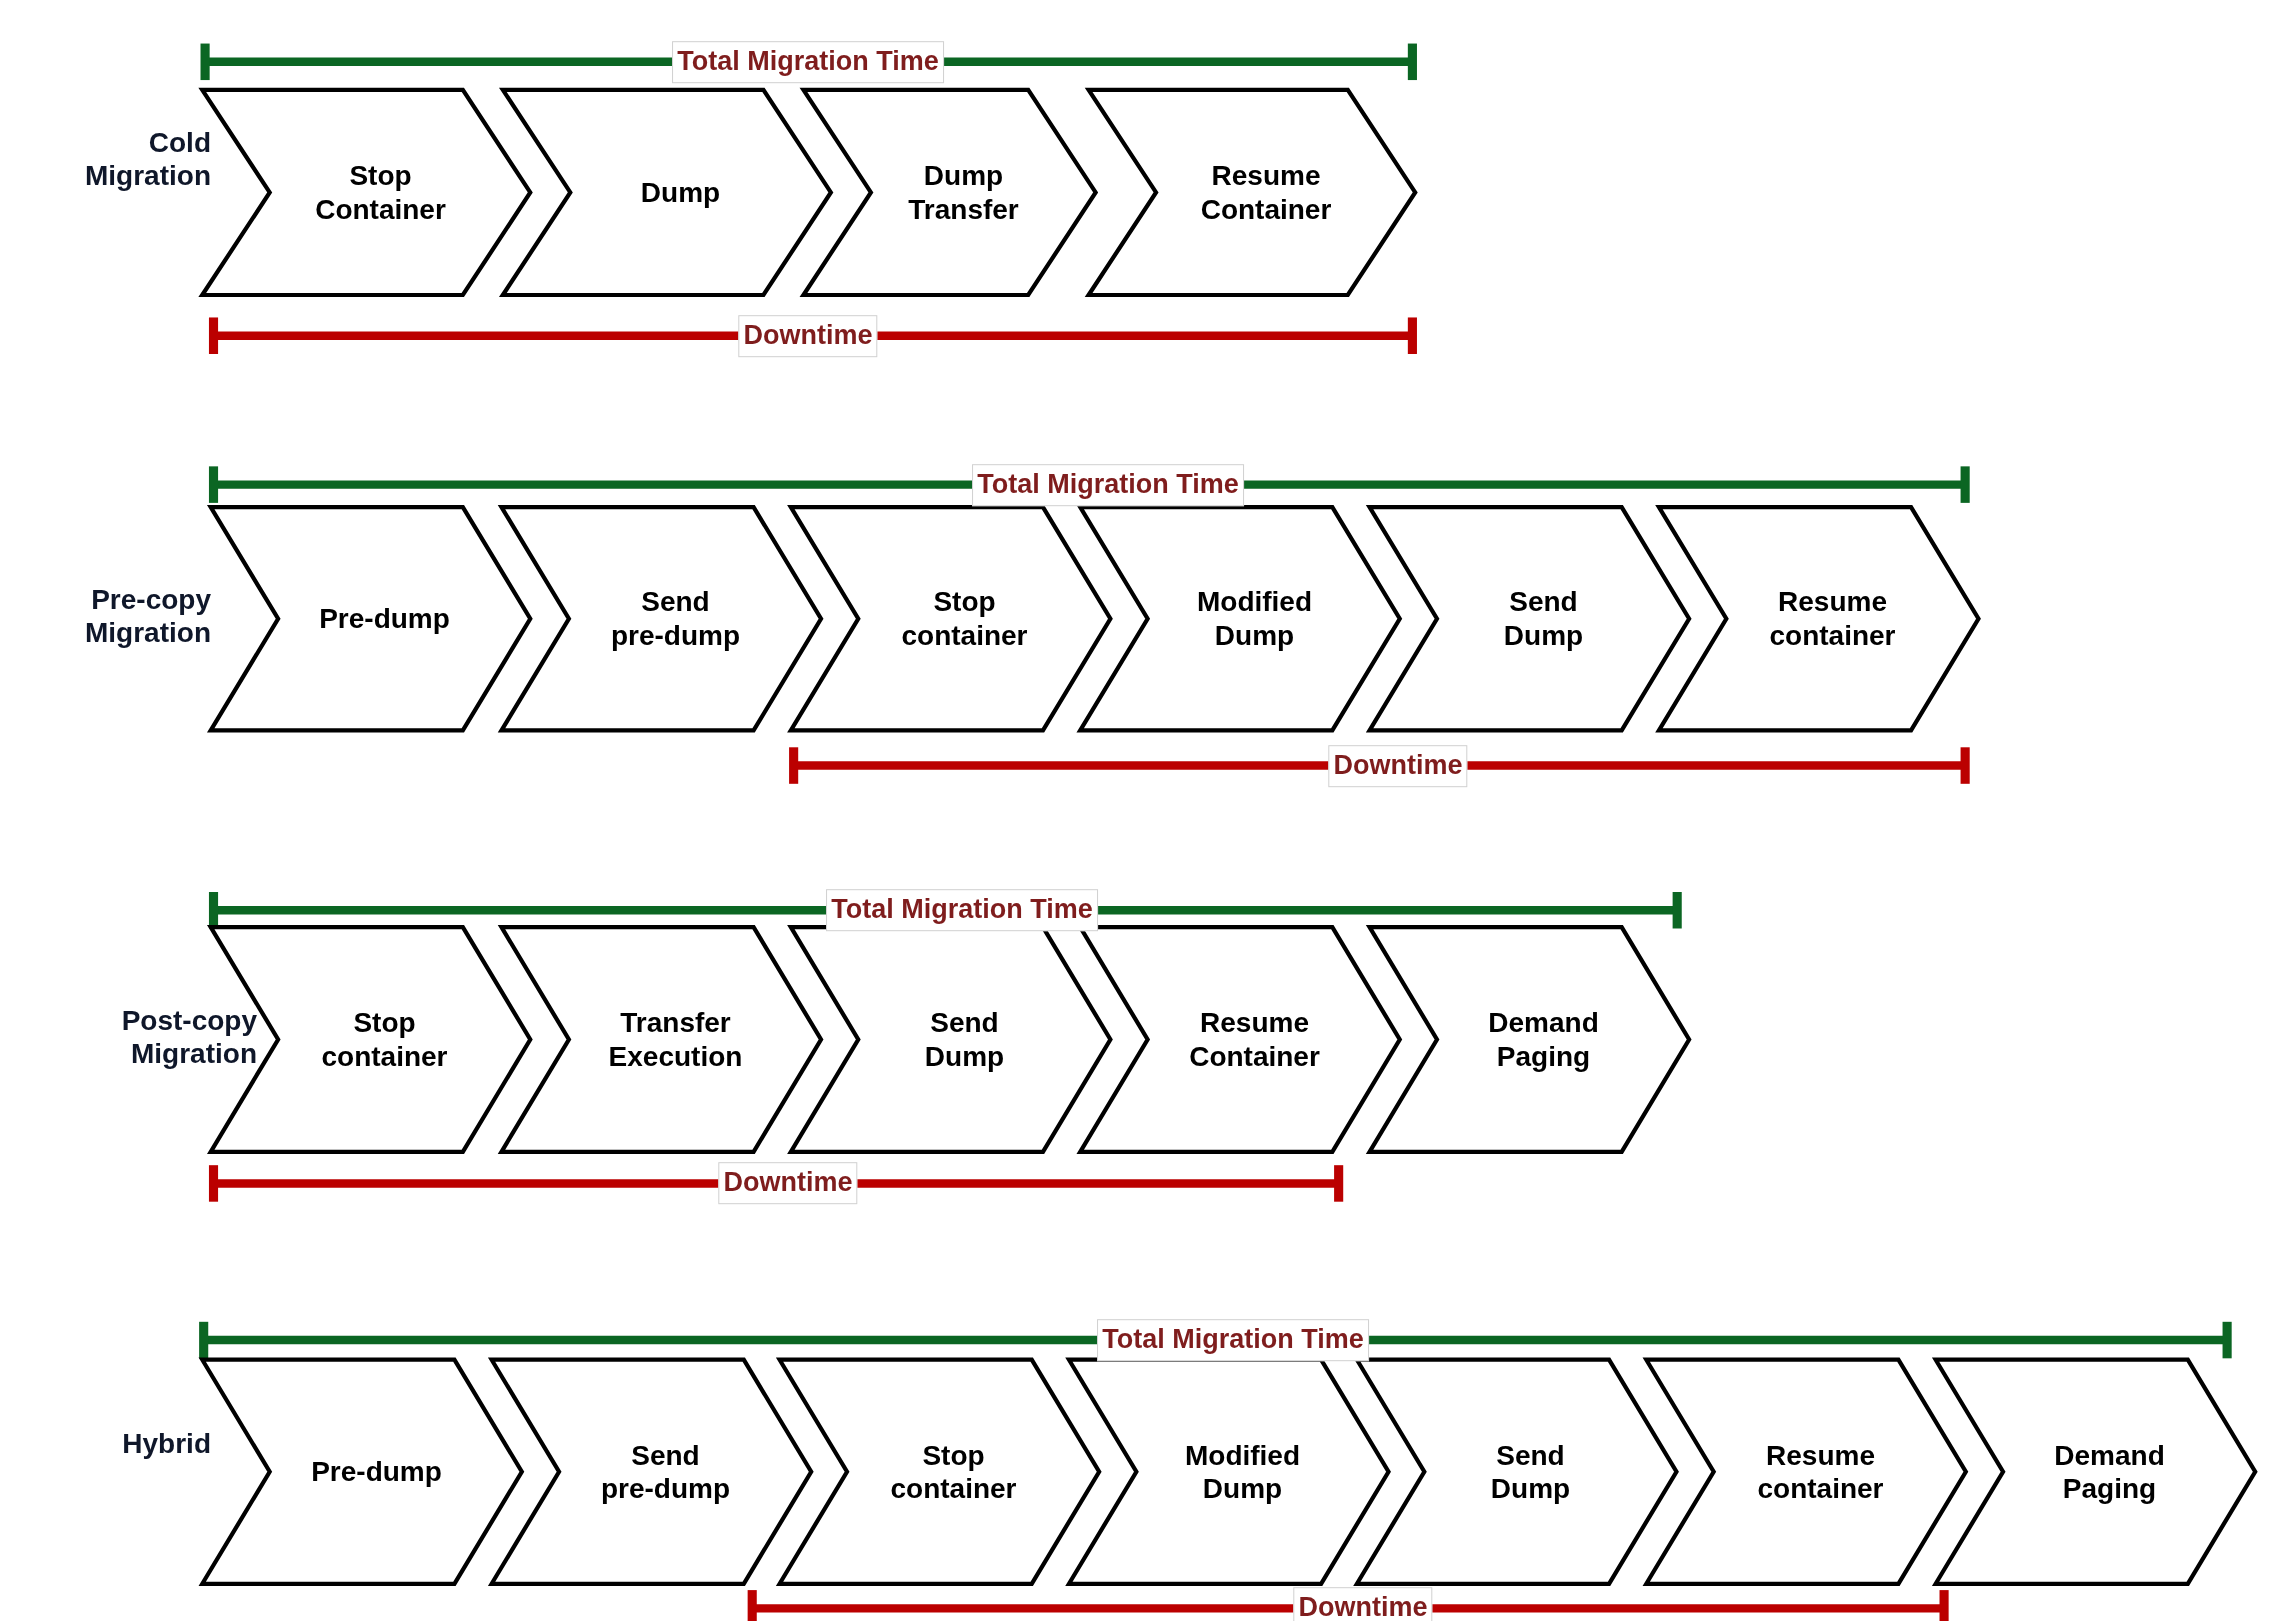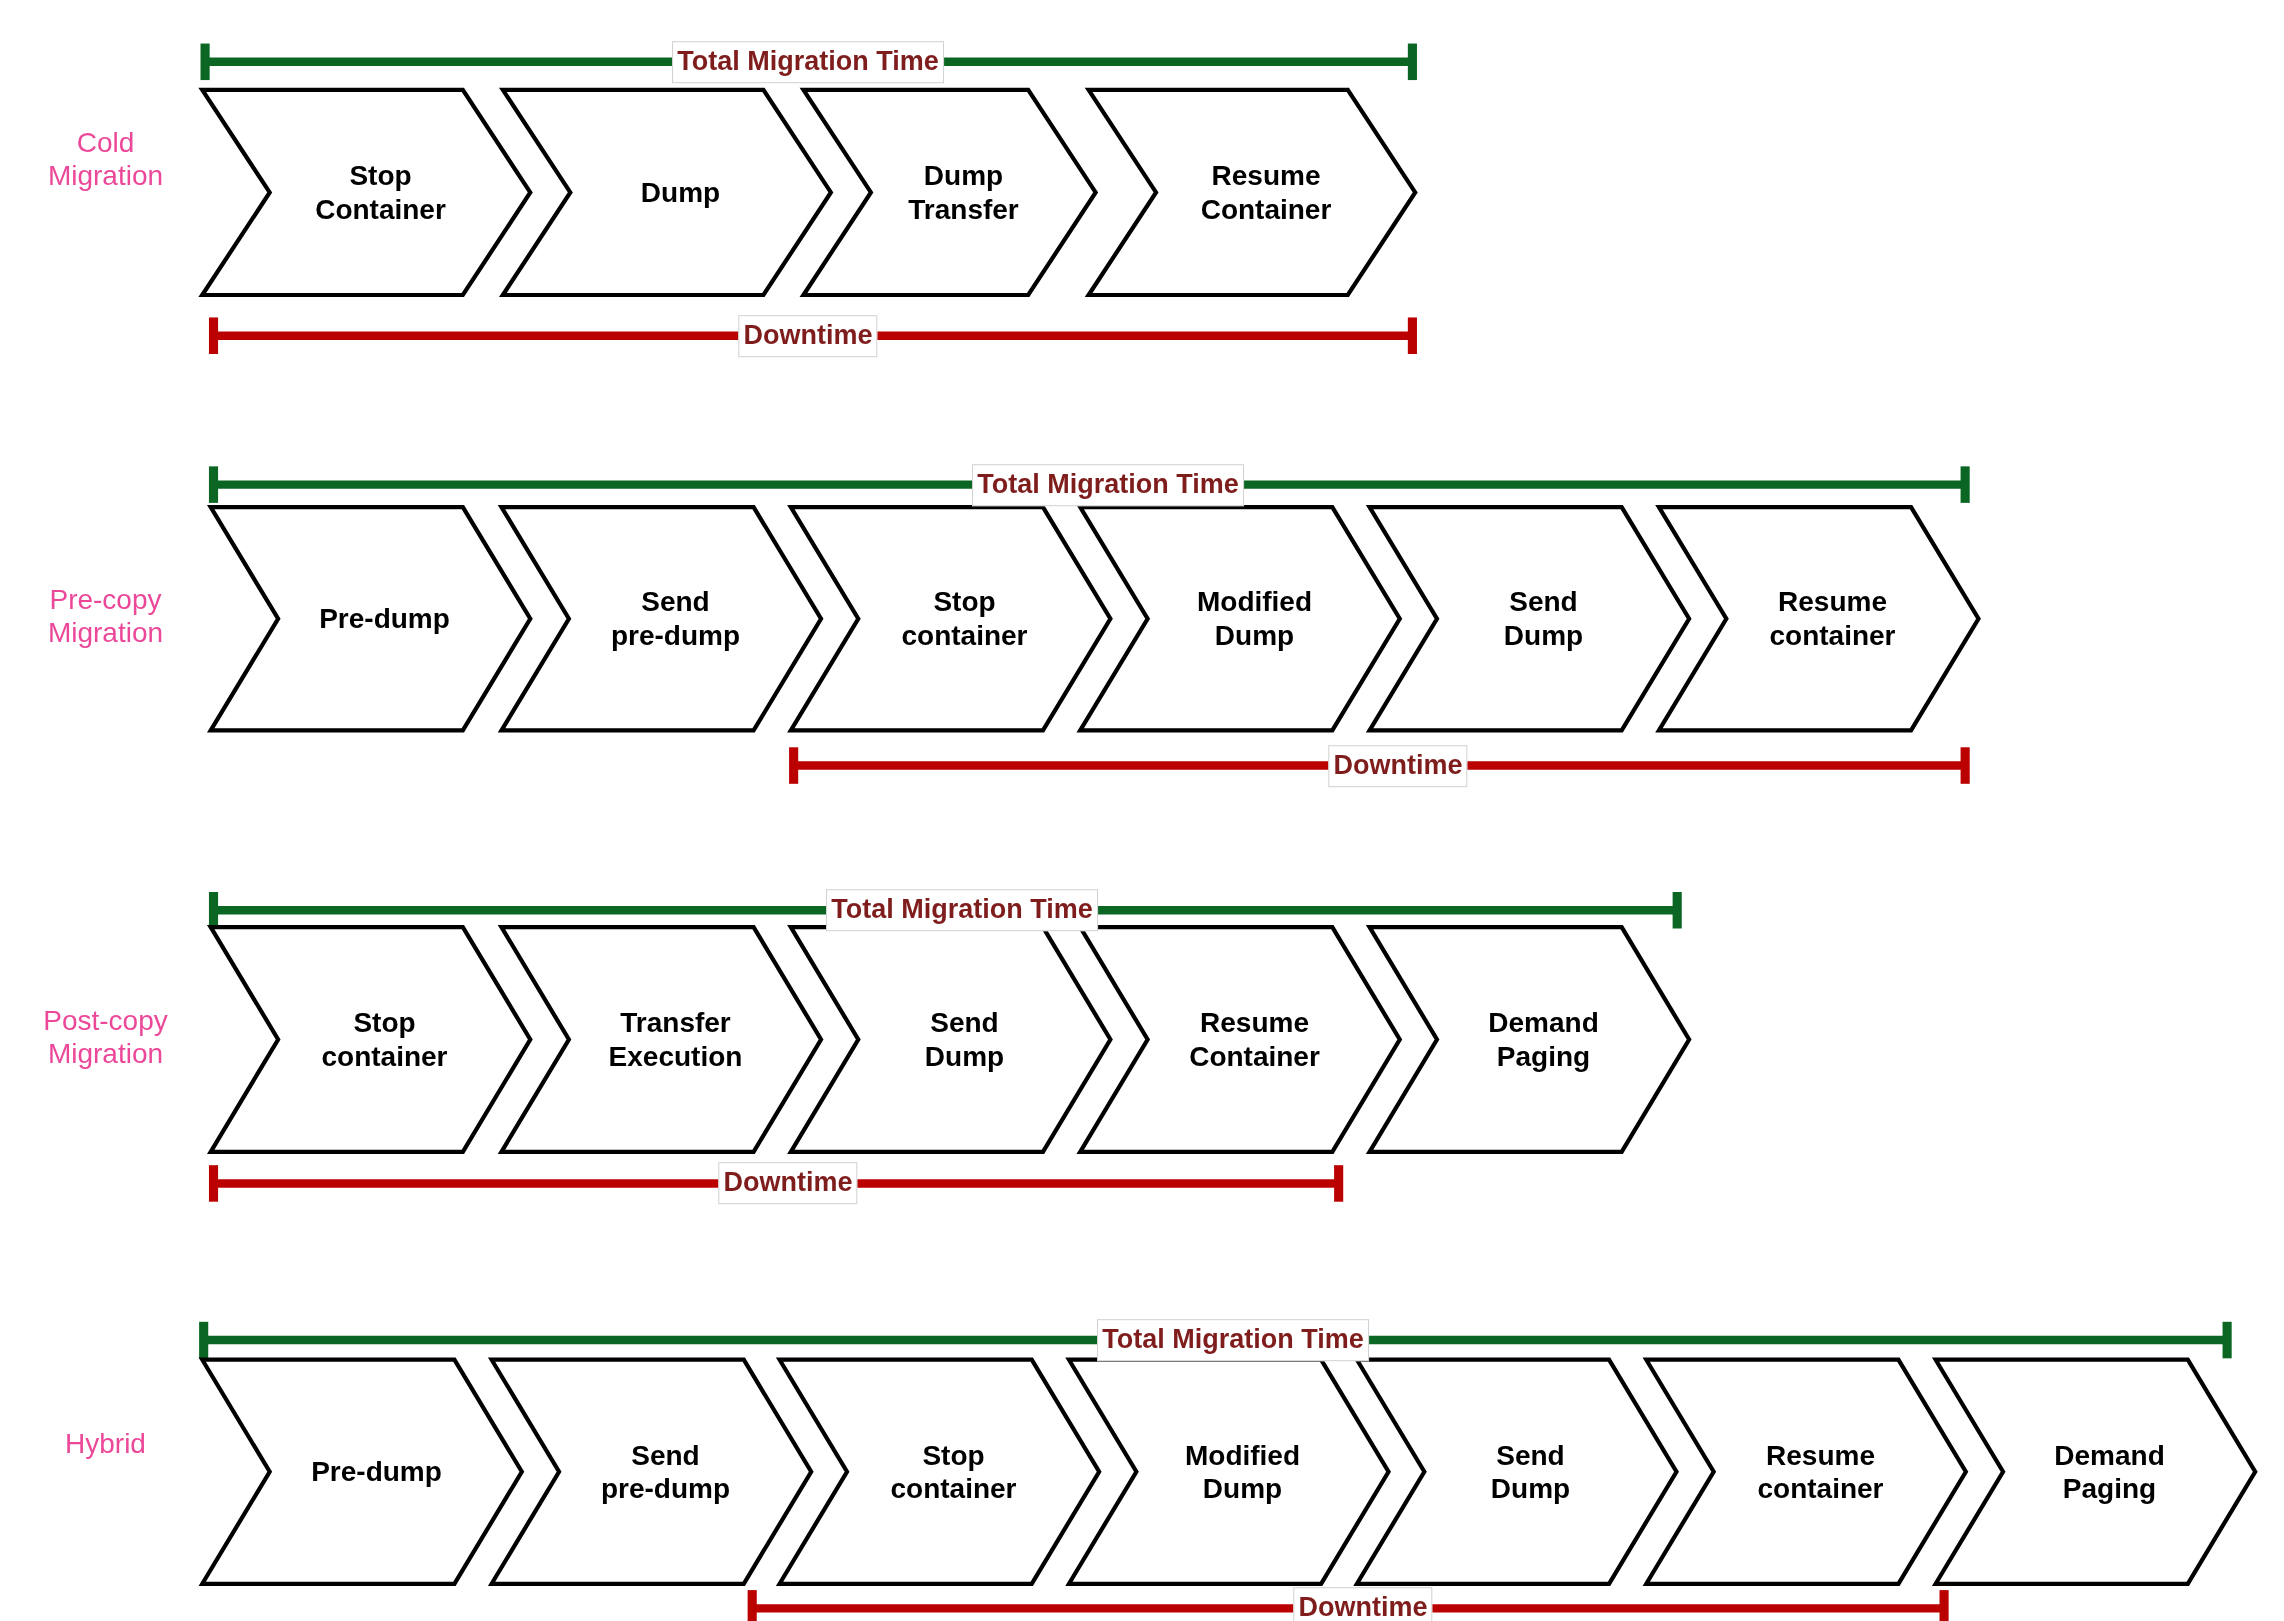--- a/index.html
+++ b/index.html
@@ -6,25 +6,25 @@
   body{
     width:2284px;height:1621px;position:relative;overflow:hidden;
     font-family:"Liberation Sans",sans-serif;
     -webkit-font-smoothing:antialiased;
   }
   #stage{position:absolute;left:0;top:0;width:2284px;height:1621px;}
   svg.layer{position:absolute;left:0;top:0;width:2284px;height:1621px;overflow:visible;}
 
   .row-label{
     position:absolute;
-    text-align:center;
-    font-weight:normal;
+    text-align:right;
+    font-weight:bold;
     font-size:28px;
     line-height:1.18;
-    color:#ec4899;
+    color:#0f172a;
     white-space:pre-line;
   }
 
   .chev-text{
     position:absolute;
     text-align:center;
     font-weight:bold;
     font-size:28px;
     line-height:1.18;
     color:#000000;
@@ -148,21 +148,21 @@
       <div class="chev-text" style="left: 569px; top: 927px; width: 213px; height: 225px;">Transfer
 Execution</div>
       <div class="chev-text" style="left: 858px; top: 927px; width: 213px; height: 225px;">Send
 Dump</div>
       <div class="chev-text" style="left: 1148px; top: 927px; width: 213px; height: 225px;">Resume
 Container</div>
       <div class="chev-text" style="left: 1437px; top: 927px; width: 213px; height: 225px;">Demand
 Paging</div>
       <div class="bracket-label" style="left: 962px; top: 910px;">Total Migration Time</div>
       <div class="bracket-label" style="left: 788px; top: 1183px;">Downtime</div>
-      <div class="row-label" style="left: 0px; width: 211px; top: 1004px;">Post-copy
+      <div class="row-label" style="left: 0px; width: 211px; top: 1004px; padding-left: 46px;">Post-copy
 Migration</div>
       <div class="chev-text" style="left: 270px; top: 1360px; width: 213px; height: 224px;">Pre-dump</div>
       <div class="chev-text" style="left: 559px; top: 1360px; width: 213px; height: 224px;">Send
 pre-dump</div>
       <div class="chev-text" style="left: 847px; top: 1360px; width: 213px; height: 224px;">Stop
 container</div>
       <div class="chev-text" style="left: 1136px; top: 1360px; width: 213px; height: 224px;">Modified
 Dump</div>
       <div class="chev-text" style="left: 1424px; top: 1360px; width: 213px; height: 224px;">Send
 Dump</div>

